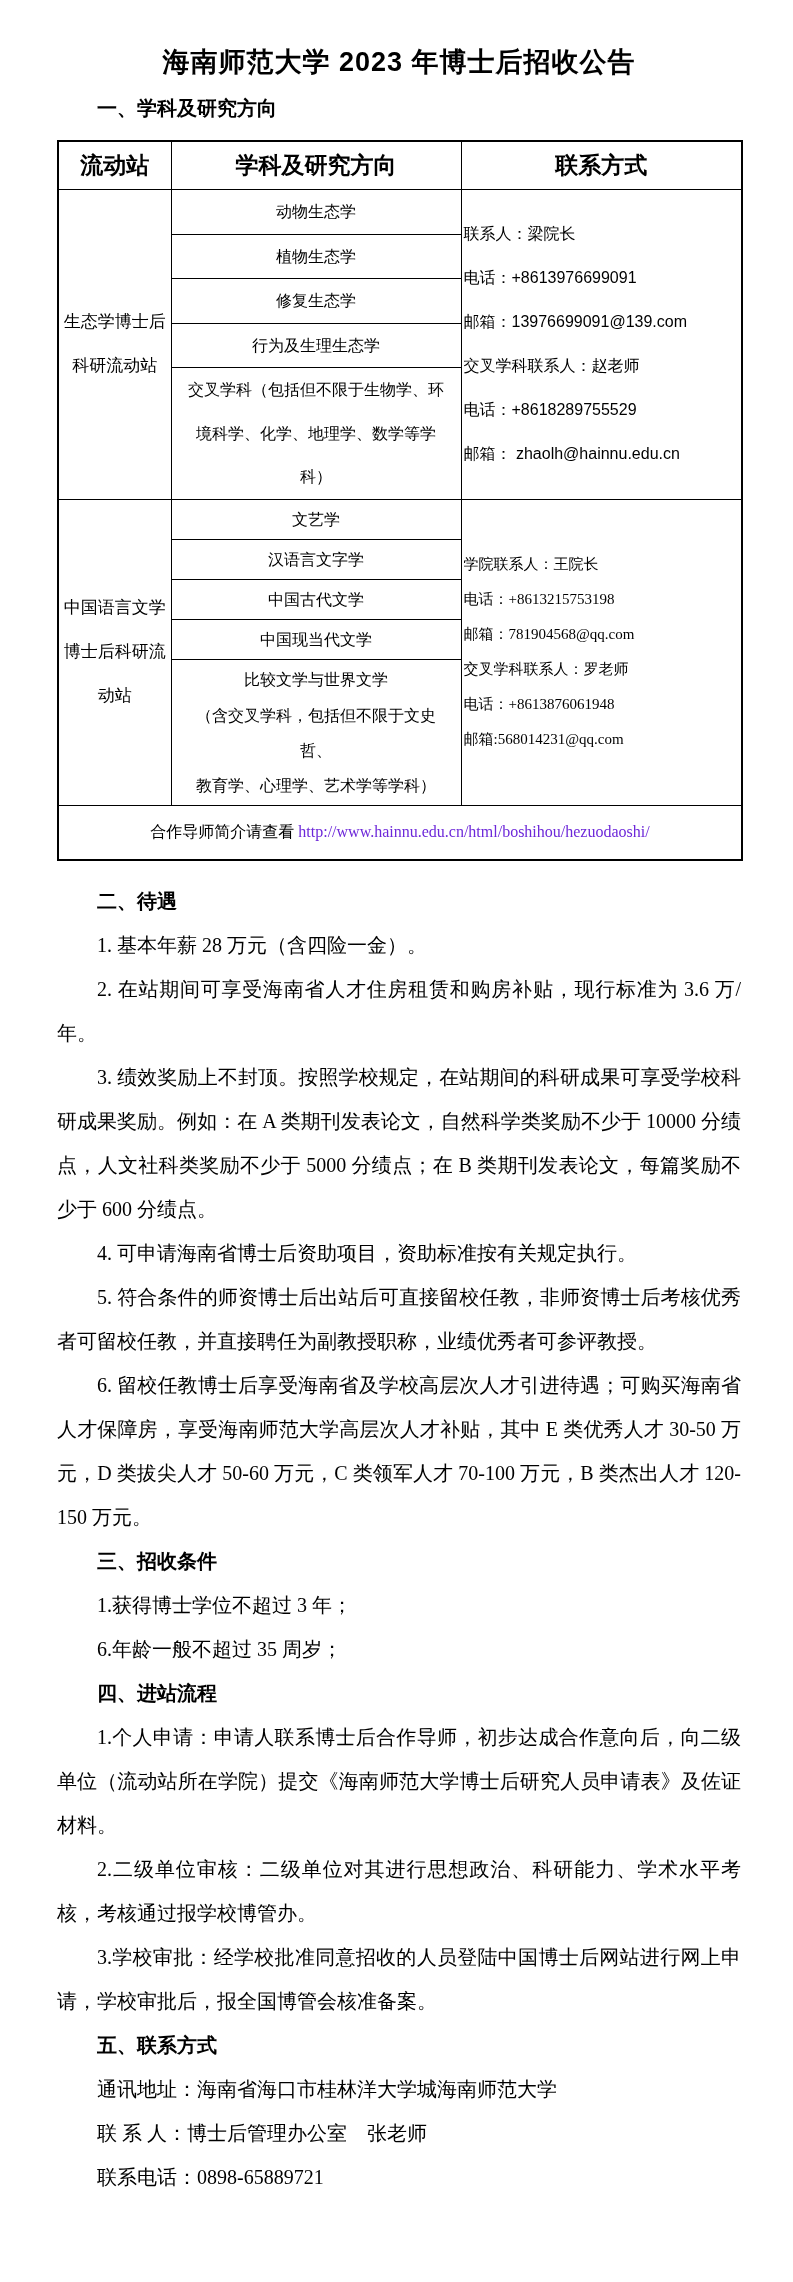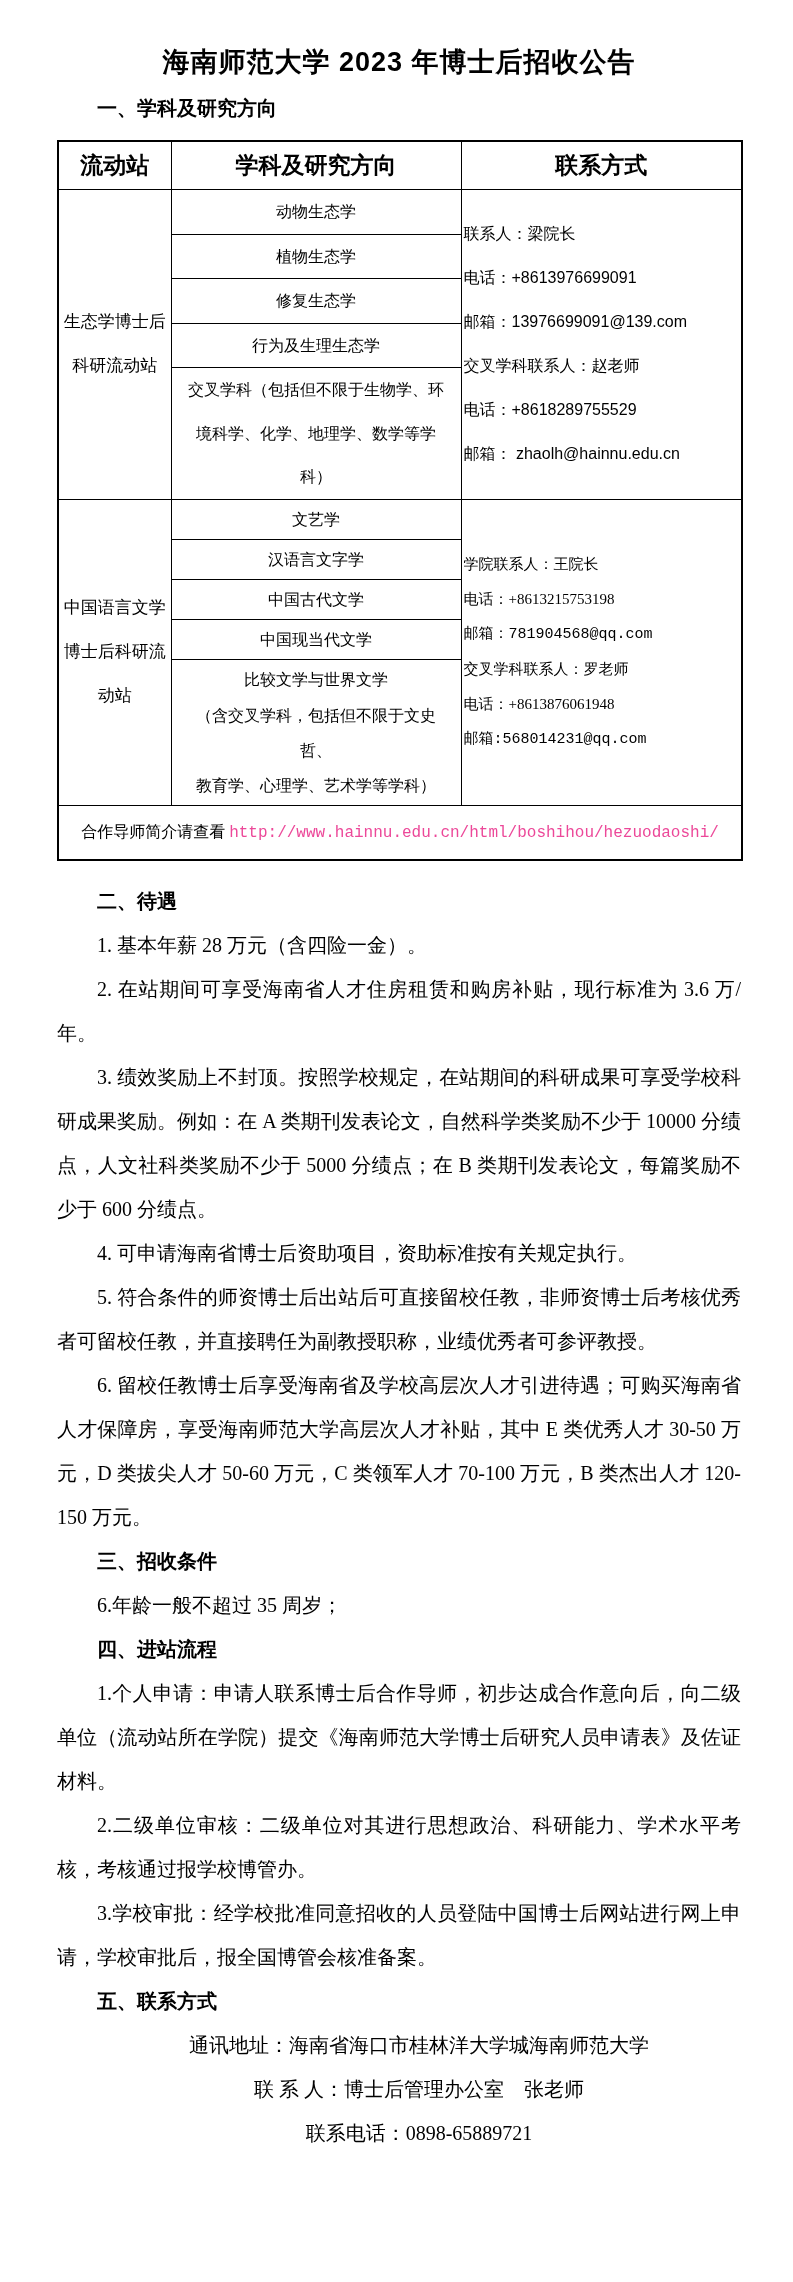--- a/index.html
+++ b/index.html
@@ -35,26 +35,26 @@
   td.station{ text-align:center; font-size:17px; line-height:2.6; padding:2px;}
   td.major{ text-align:center; font-size:16px; }
   td.major.m1{ line-height:2.72; padding:0 10px;}
   td.major.m2{ line-height:2.2; padding:2px 10px;}
   td.contact{ text-align:left; padding:4px 2px;}
   td.contact.ct1{ font-family:"Liberation Sans", sans-serif; font-size:16px;}
   td.contact.ct1 .cl{ line-height:44px; }
   td.contact.ct2{ font-size:15px;}
   td.contact.ct2 .cl{ line-height:35px; }
   tr.foot td{ text-align:center; font-size:16px; padding:16px 4px;}
-  .mono{ font-family:Liberation Mono, monospace; }
-  .gray{ color:#ec4899; }
+  .mono{ font-family:Liberation Serif, serif; }
+  .gray{ color:#6d28d9; }
   
   .doc-body{ margin-top:18px; }
   .doc-body p{ margin:0; line-height:44px; text-indent:2em; text-align:justify; }
-  .doc-body .cline{ text-align:center; }
+  .doc-body .cline{ text-align:left; }
 </style>
 </head>
 <body>
 
 <div class="page">
 
   <h1 class="title">海南师范大学 2023 年博士后招收公告</h1>
 
   <h2 class="sec sec-first">一、学科及研究方向</h2>
 
@@ -144,20 +144,21 @@
 
     <h2 class="sec">二、待遇</h2>
     <p>1. 基本年薪 28 万元（含四险一金）。</p>
     <p>2. 在站期间可享受海南省人才住房租赁和购房补贴，现行标准为 3.6 万/年。</p>
     <p>3. 绩效奖励上不封顶。按照学校规定，在站期间的科研成果可享受学校科研成果奖励。例如：在 A 类期刊发表论文，自然科学类奖励不少于 10000 分绩点，人文社科类奖励不少于 5000 分绩点；在 B 类期刊发表论文，每篇奖励不少于 600 分绩点。</p>
     <p>4. 可申请海南省博士后资助项目，资助标准按有关规定执行。</p>
     <p>5. 符合条件的师资博士后出站后可直接留校任教，非师资博士后考核优秀者可留校任教，并直接聘任为副教授职称，业绩优秀者可参评教授。</p>
     <p>6. 留校任教博士后享受海南省及学校高层次人才引进待遇；可购买海南省人才保障房，享受海南师范大学高层次人才补贴，其中 E 类优秀人才 30-50 万元，D 类拔尖人才 50-60 万元，C 类领军人才 70-100 万元，B 类杰出人才 120-150 万元。</p>
 
     <h2 class="sec">三、招收条件</h2>
+    <p>1.获得博士学位不超过 3 年；</p>
     <p>6.年龄一般不超过 35 周岁；</p>
 
     <h2 class="sec">四、进站流程</h2>
     <p>1.个人申请：申请人联系博士后合作导师，初步达成合作意向后，向二级单位（流动站所在学院）提交《海南师范大学博士后研究人员申请表》及佐证材料。</p>
     <p>2.二级单位审核：二级单位对其进行思想政治、科研能力、学术水平考核，考核通过报学校博管办。</p>
     <p>3.学校审批：经学校批准同意招收的人员登陆中国博士后网站进行网上申请，学校审批后，报全国博管会核准备案。</p>
 
     <h2 class="sec">五、联系方式</h2>
     <p class="cline"><span>通讯地址：</span><span>海南省海口市桂林洋大学城海南师范大学</span></p>
     <p class="cline"><span>联 系 人：</span><span>博士后管理办公室　张老师</span></p>

